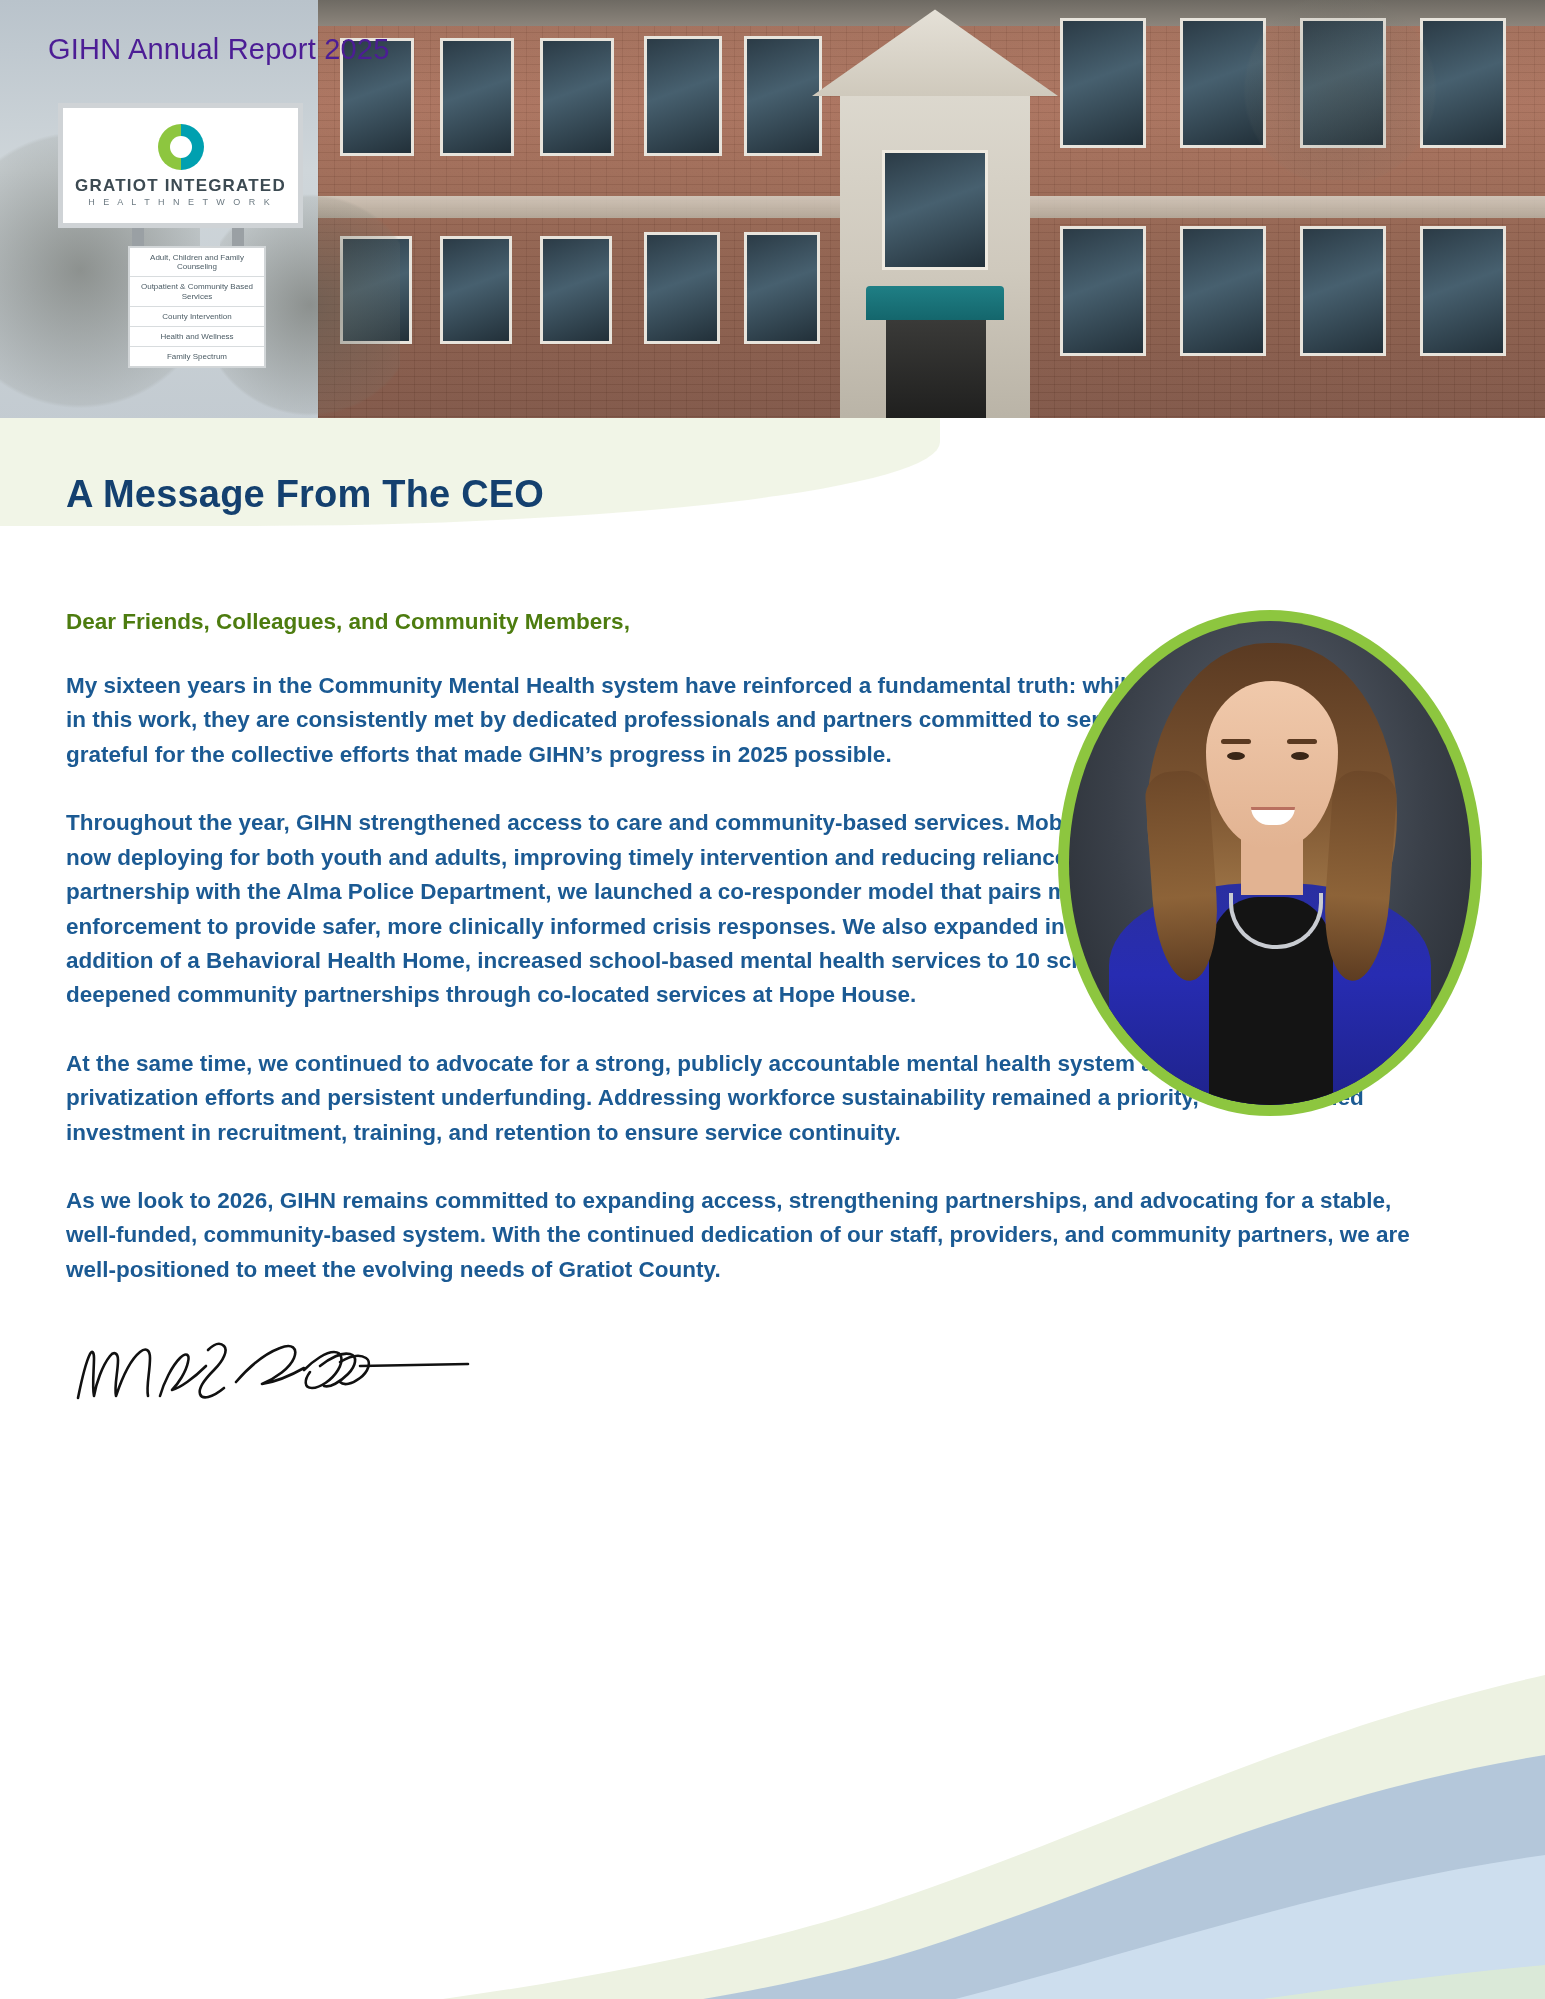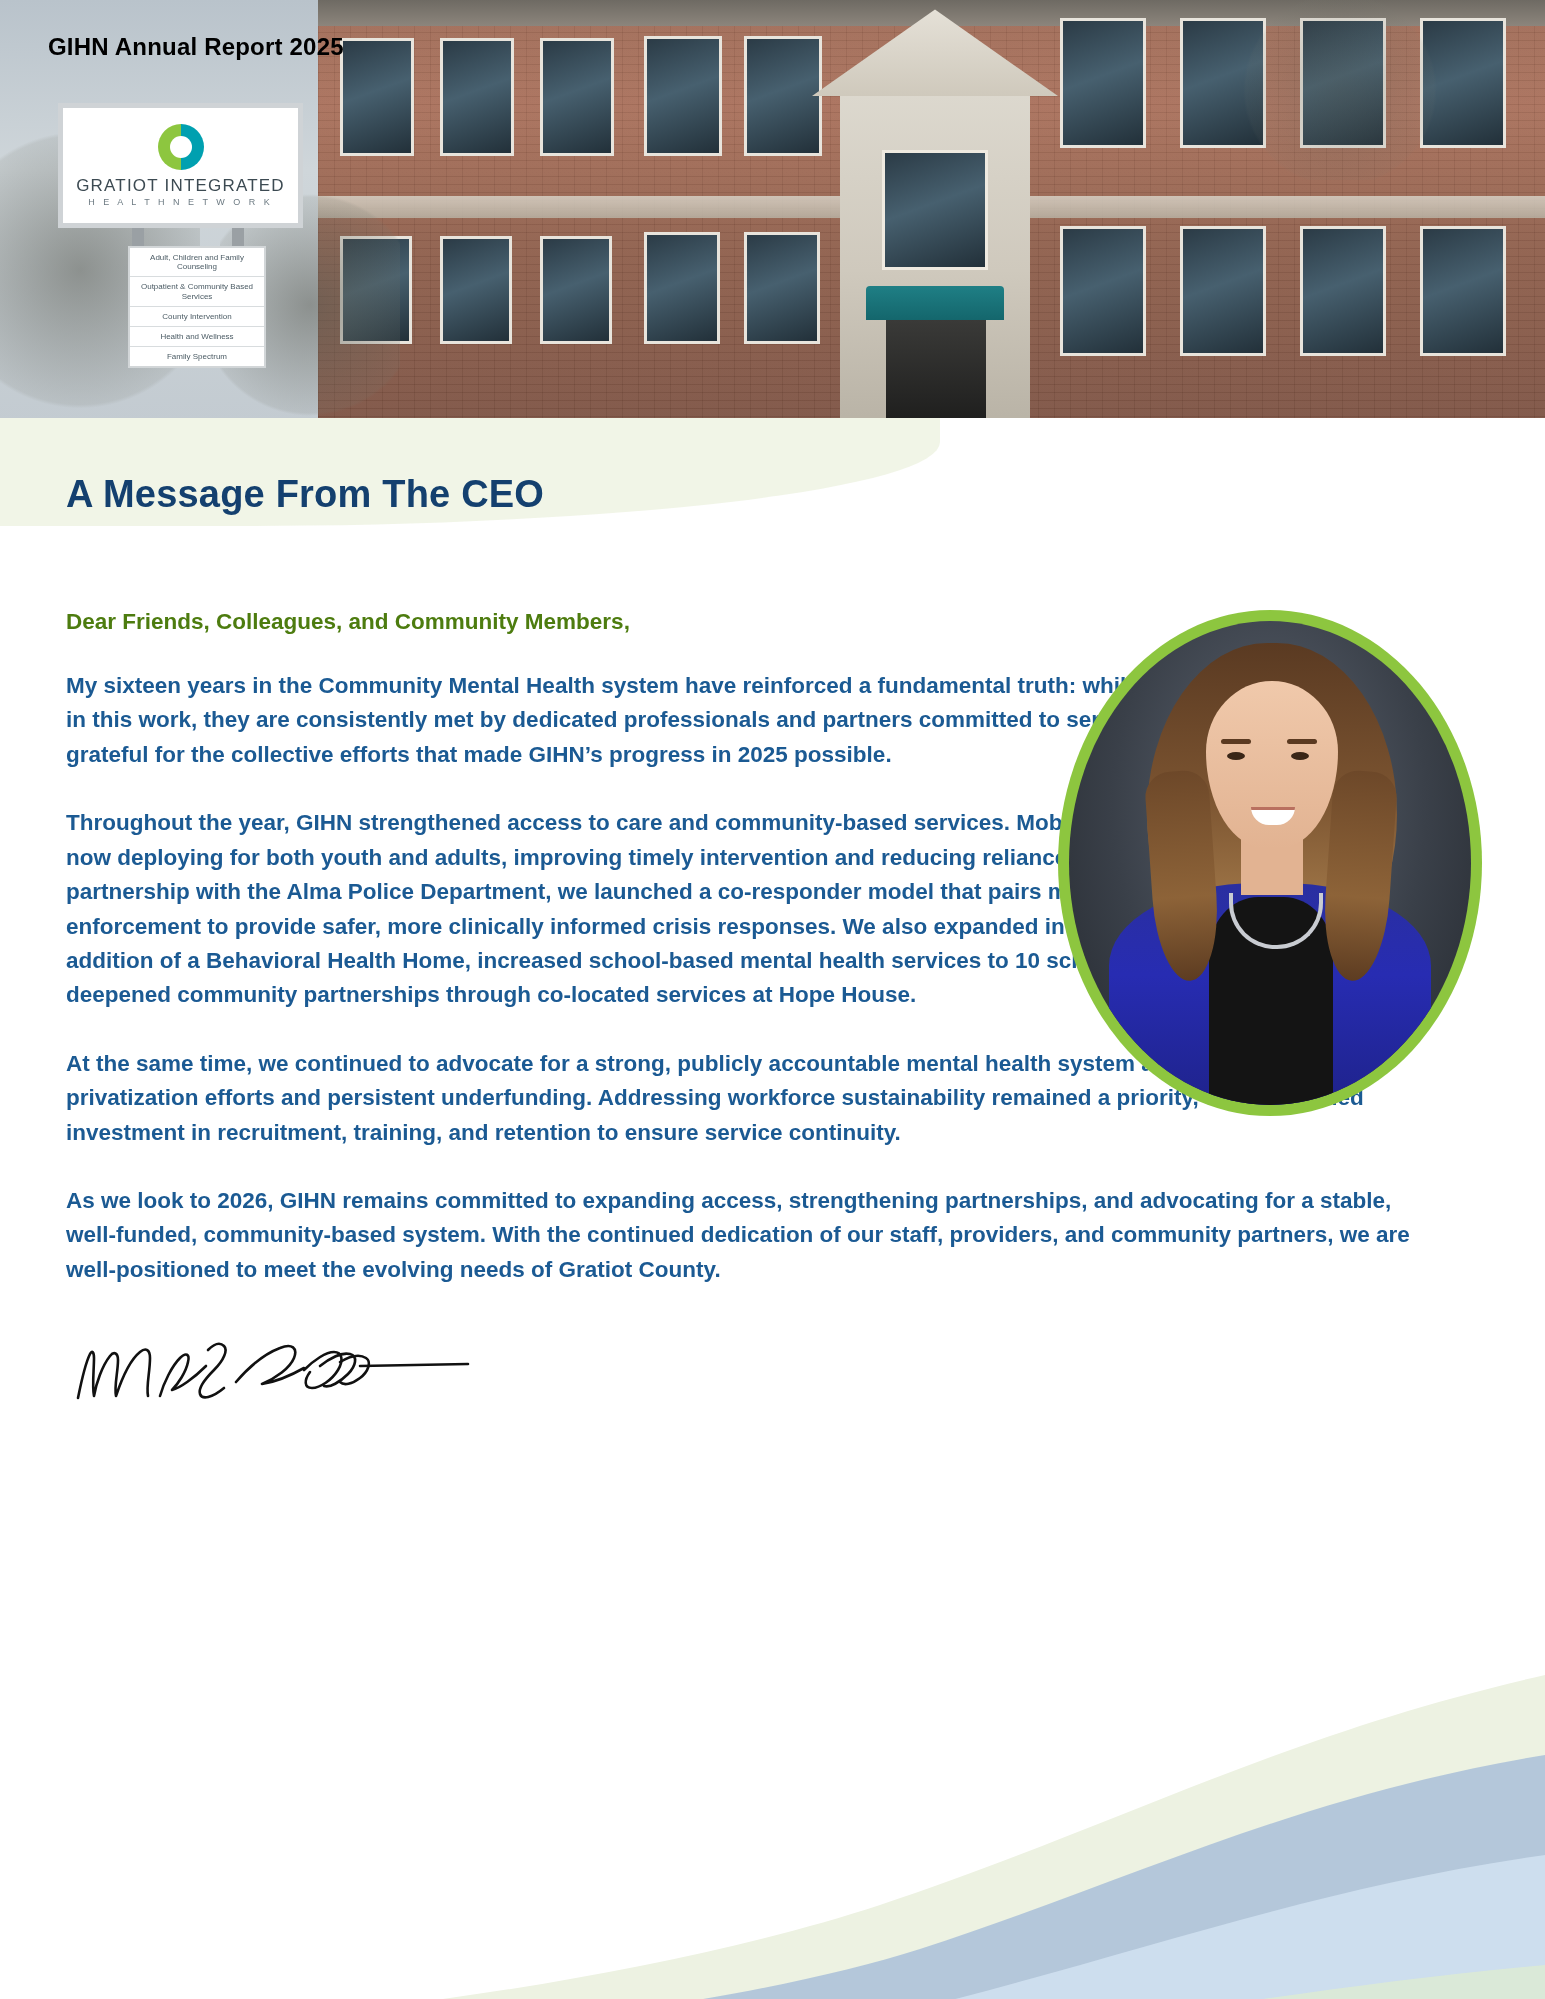--- a/index.html
+++ b/index.html
@@ -129,21 +129,21 @@
     position:absolute; left:50%; top:50%;
     transform: translate(-50%,-50%);
     width: 22px; height: 22px;
     border-radius: 50%;
     background: #ffffff;
   }
   .sign-title {
     font-size: 17px;
     letter-spacing: 1.2px;
     color: #3c4a52;
-    font-weight: normal;
+    font-weight: bold;
   }
   .sign-sub {
     font-size: 9px;
     letter-spacing: 3px;
     color: #6c7a82;
     margin-top: 1px;
   }
   .sign-services {
     position: absolute;
     left: 128px; top: 246px;
@@ -158,23 +158,23 @@
     color: #4b5b64;
     text-align: center;
     padding: 5px 3px;
     border-bottom: 1px solid #d8dcde;
   }
   .sign-services div:last-child { border-bottom: none; }
 
   .hero-title {
     position: absolute;
     left: 48px; top: 33px;
-    font-size: 24px;
-    font-weight: bold;
-    color: #000000;
+    font-size: 29px;
+    font-weight: normal;
+    color: #4c1d95;
     letter-spacing: .2px;
     z-index: 30;
   }
 
   
   .page {
     position: absolute;
     top: 418px; left: 0;
     width: 1545px;
     height: 1667px;

